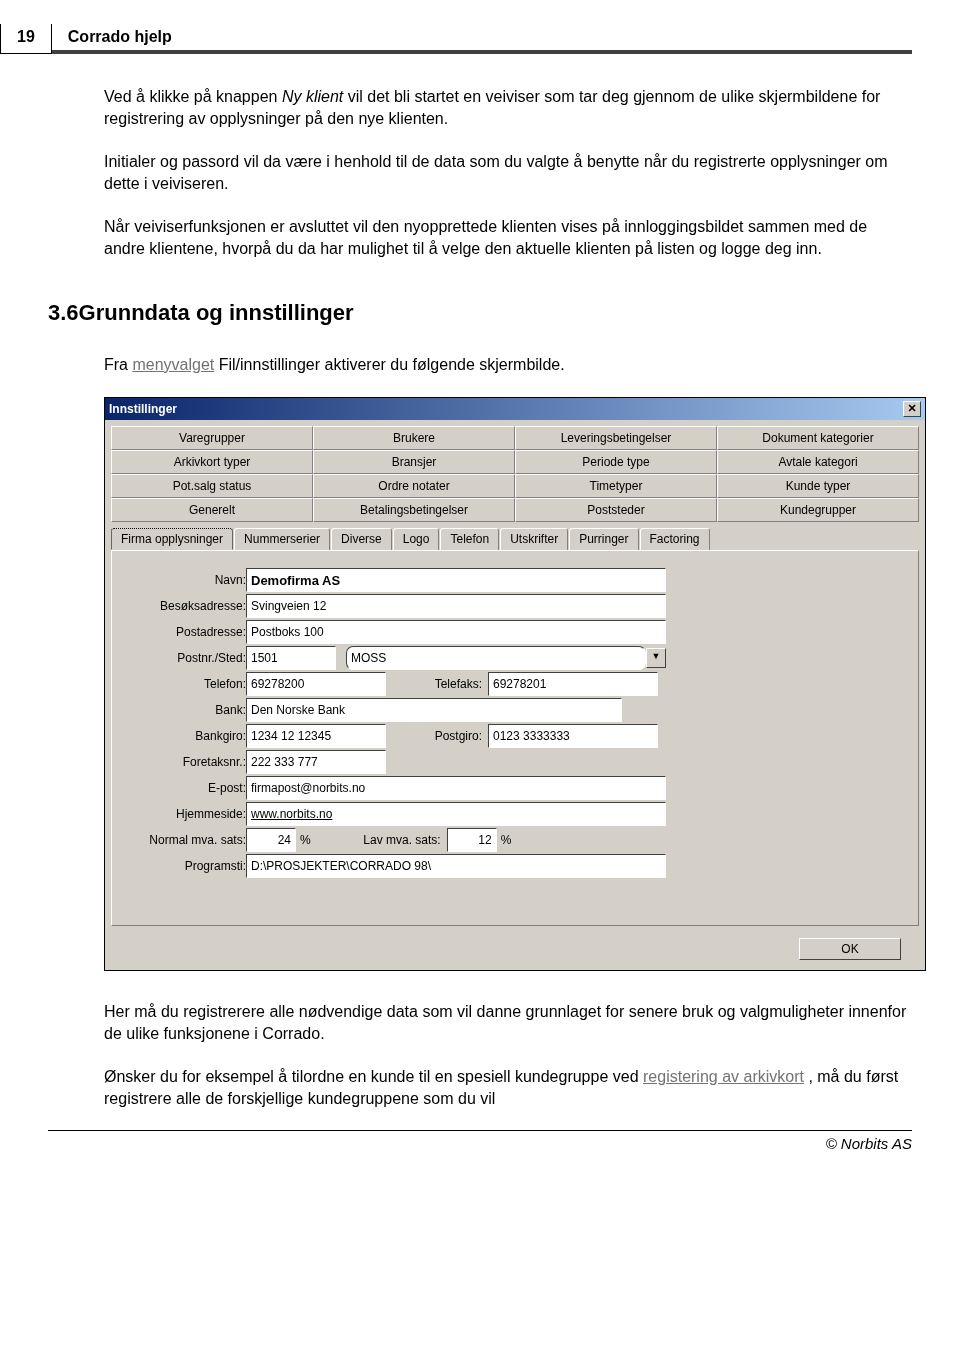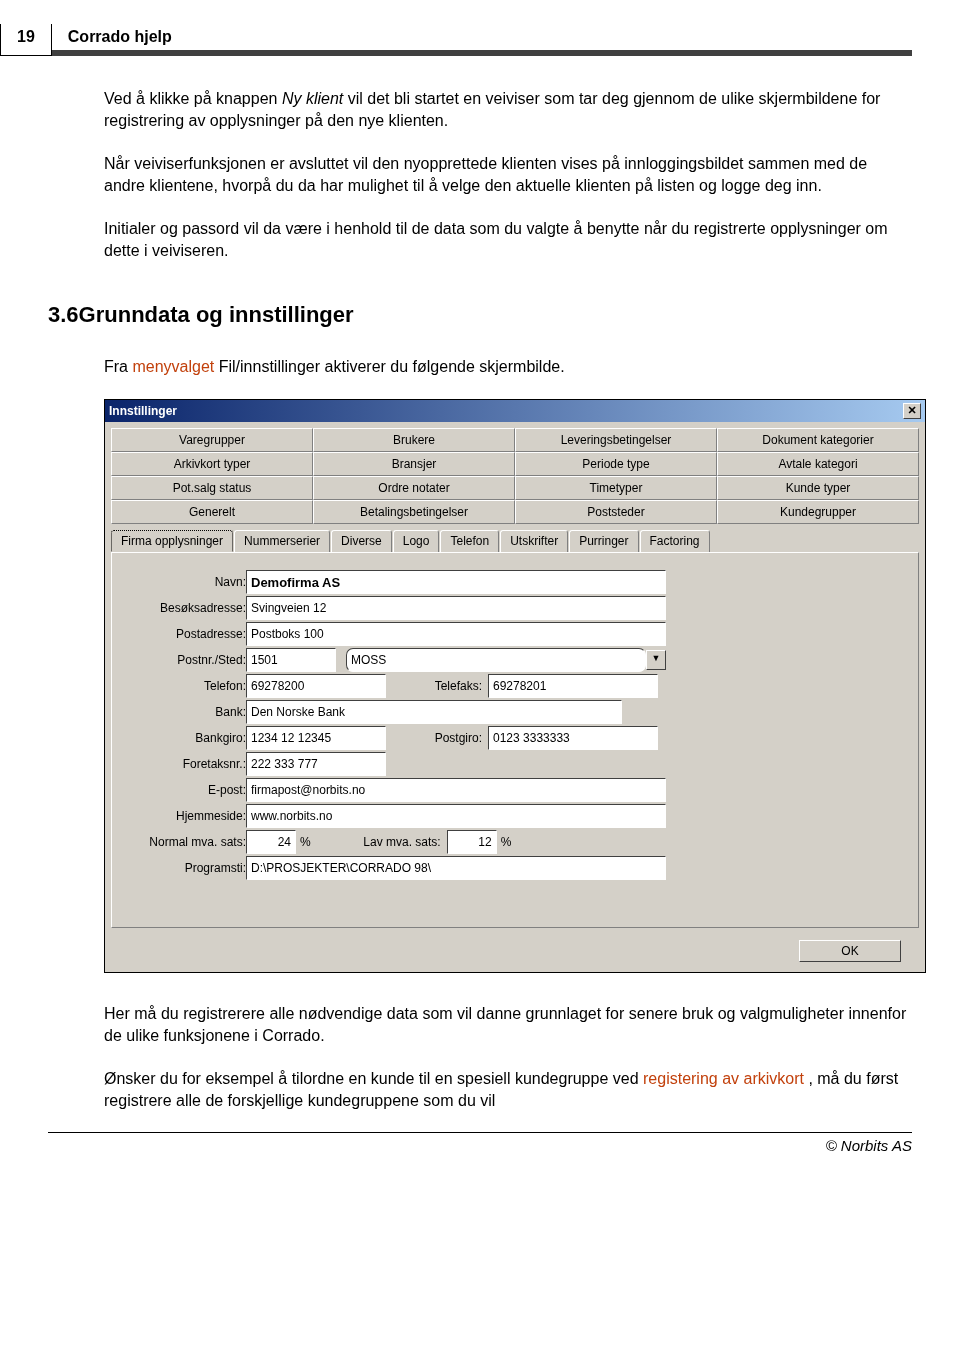--- a/index.html
+++ b/index.html
@@ -24,36 +24,37 @@
     border: 1px solid #000;
     border-top: none;
     padding: 4px 16px;
     font-weight: bold;
     font-size: 16px;
   }
   .page-title {
     padding: 4px 16px;
     font-weight: bold;
     font-size: 16px;
-    border-bottom: 6px solid #404040;
+    border-bottom: 4px solid #404040;
     flex: 1;
   }
   .para {
     font-size: 16px;
     line-height: 1.35;
     margin: 0 0 22px 56px;
   }
   .section-heading {
     display: flex;
     font-size: 22px;
     font-weight: bold;
     margin: 40px 0 28px 0;
   }
   .link {
-    color: #c2410c;
+    color: #737373;
+    text-decoration: underline;
   }
   .italic { font-style: italic; }
   .footer {
     border-top: 1px solid #000;
     text-align: right;
     font-style: italic;
     font-size: 15px;
     padding-top: 4px;
     margin-top: 20px;
   }
@@ -206,23 +207,23 @@
 
   <div class="header-row">
     <div class="page-num-box">19</div>
     <div class="page-title">Corrado hjelp</div>
   </div>
 
   <p class="para">
     <span>Ved å klikke på knappen </span><span class="italic">Ny klient</span><span> vil det bli startet en veiviser som tar deg gjennom de ulike skjermbildene for registrering av opplysninger på den nye klienten.</span>
   </p>
 
+  <p class="para">Initialer og passord vil da være i henhold til de data som du valgte å benytte når du registrerte opplysninger om dette i veiviseren.</p>
+
   <p class="para">Når veiviserfunksjonen er avsluttet vil den nyopprettede klienten vises på innloggingsbildet sammen med de andre klientene, hvorpå du da har mulighet til å velge den aktuelle klienten på listen og logge deg inn.</p>
-
-  <p class="para">Initialer og passord vil da være i henhold til de data som du valgte å benytte når du registrerte opplysninger om dette i veiviseren.</p>
 
   <div class="section-heading">
     <span>3.6</span>
     <span>Grunndata og innstillinger</span>
   </div>
 
   <p class="para">
     <span>Fra </span><span class="link">menyvalget</span><span> Fil/innstillinger aktiverer du følgende skjermbilde.</span>
   </p>
 
@@ -302,21 +303,21 @@
       <div class="form-row">
         <div class="form-label">Foretaksnr.:</div>
         <input class="form-input" style="width: 140px;" value="222 333 777">
       </div>
       <div class="form-row">
         <div class="form-label">E-post:</div>
         <input class="form-input" style="width: 420px;" value="firmapost@norbits.no">
       </div>
       <div class="form-row">
         <div class="form-label">Hjemmeside:</div>
-        <input class="form-input" style="width: 420px;" value="www.norbits.no">
+        <input class="form-input" style="width: 420px; text-decoration: underline;" value="www.norbits.no">
       </div>
       <div class="form-row">
         <div class="form-label">Normal mva. sats:</div>
         <input class="form-input" style="width: 50px; text-align: right;" value="24">
         <span class="pct">%</span>
         <div class="mid-label" style="width:120px">Lav mva. sats:</div>
         <input class="form-input" style="width: 50px; text-align: right;" value="12">
         <span class="pct">%</span>
       </div>
       <div class="form-row">

